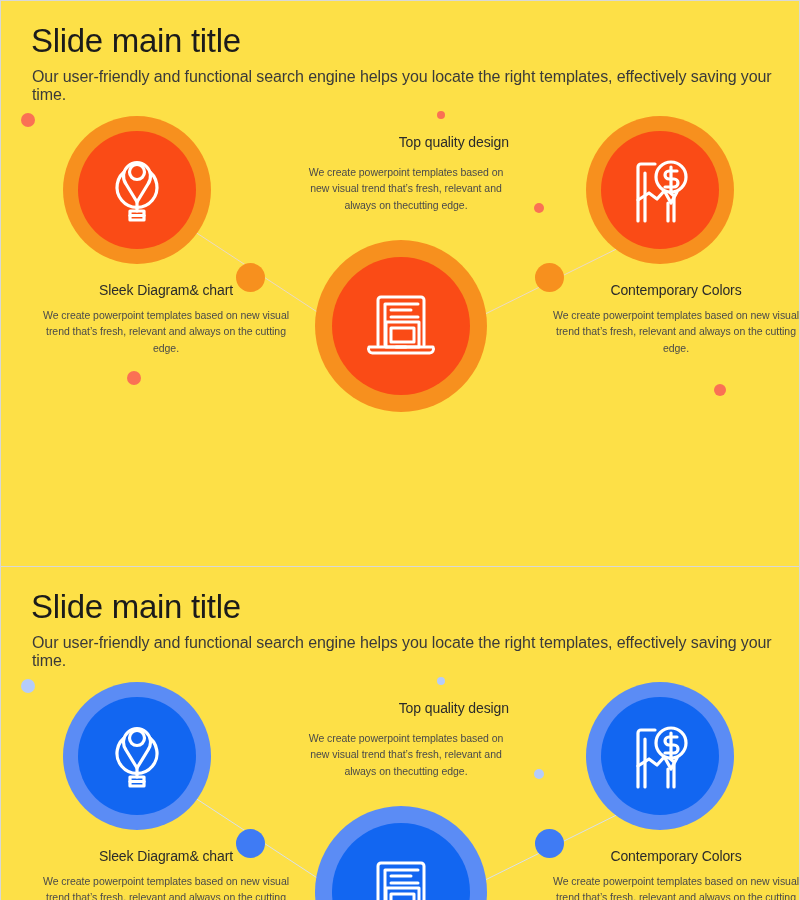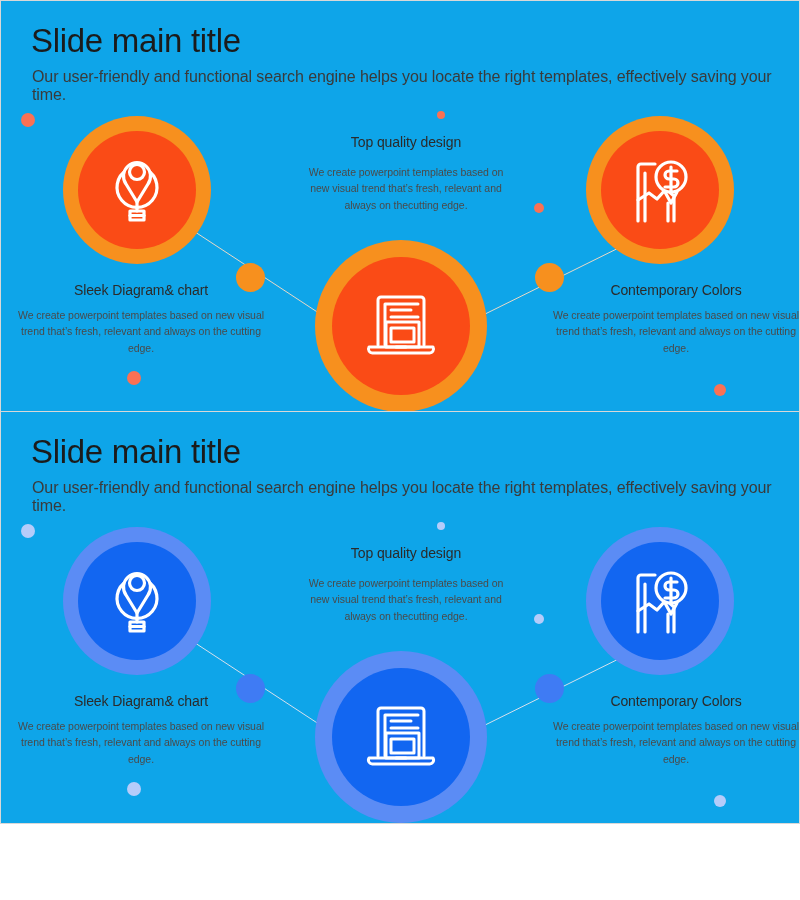--- a/index.html
+++ b/index.html
@@ -5,22 +5,22 @@
   html,body{margin:0;padding:0;}
   body{
     width:800px;height:900px;
     background:#ffffff;
     font-family:"Liberation Sans","DejaVu Sans",sans-serif;
     -webkit-font-smoothing:antialiased;
     overflow:hidden;
   }
   .slide{
     position:relative;
-    width:800px;height:412px;
-    background:#0ea5e9;
+    width:800px;height:567px;
+    background:#fde047;
     box-sizing:border-box;
     border:1px solid #d8d8d8;
     overflow:hidden;
   }
   .slide + .slide{border-top:none;}
 
   .slide-title{
     position:absolute;
     left:30px;top:20px;
     font-size:33px;
@@ -81,23 +81,23 @@
     margin:0 0 9px 0;
     font-weight:400;
   }
   .blk .p{
     font-size:10.5px;
     line-height:1.55;
     color:#4a4a4a;
     margin:1px;
     letter-spacing:-0.05px;
   }
-  .blk-left{left:10px;top:281px;width:260px;}
+  .blk-left{left:35px;top:281px;width:260px;}
   .blk-center{left:302px;top:133px;width:206px;}
-  .blk-center .h{margin-bottom:14px;}
+  .blk-center .h{margin-bottom:14px;text-align:right;}
   .blk-right{left:545px;top:281px;width:260px;}
 </style>
 </head>
 <body>
 
 <div class="slide">
 
   <svg class="lines" viewBox="0 0 800 450">
     <line x1="185" y1="225" x2="330" y2="320" stroke="#E9D9C6" stroke-width="1"></line>
     <line x1="470" y1="320" x2="662" y2="225" stroke="#E9D9C6" stroke-width="1"></line>

